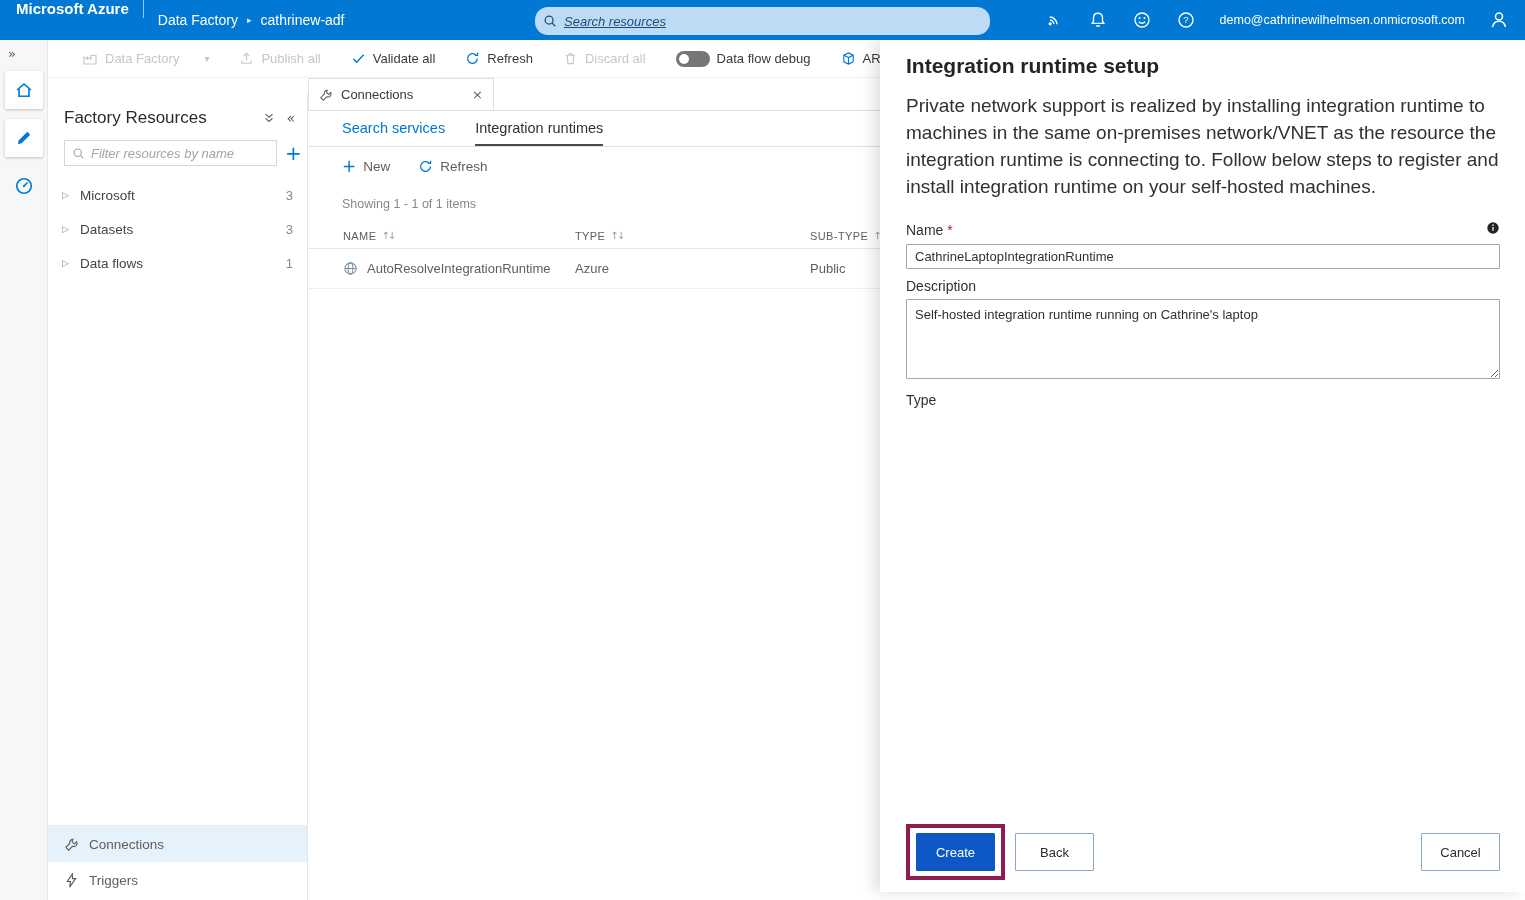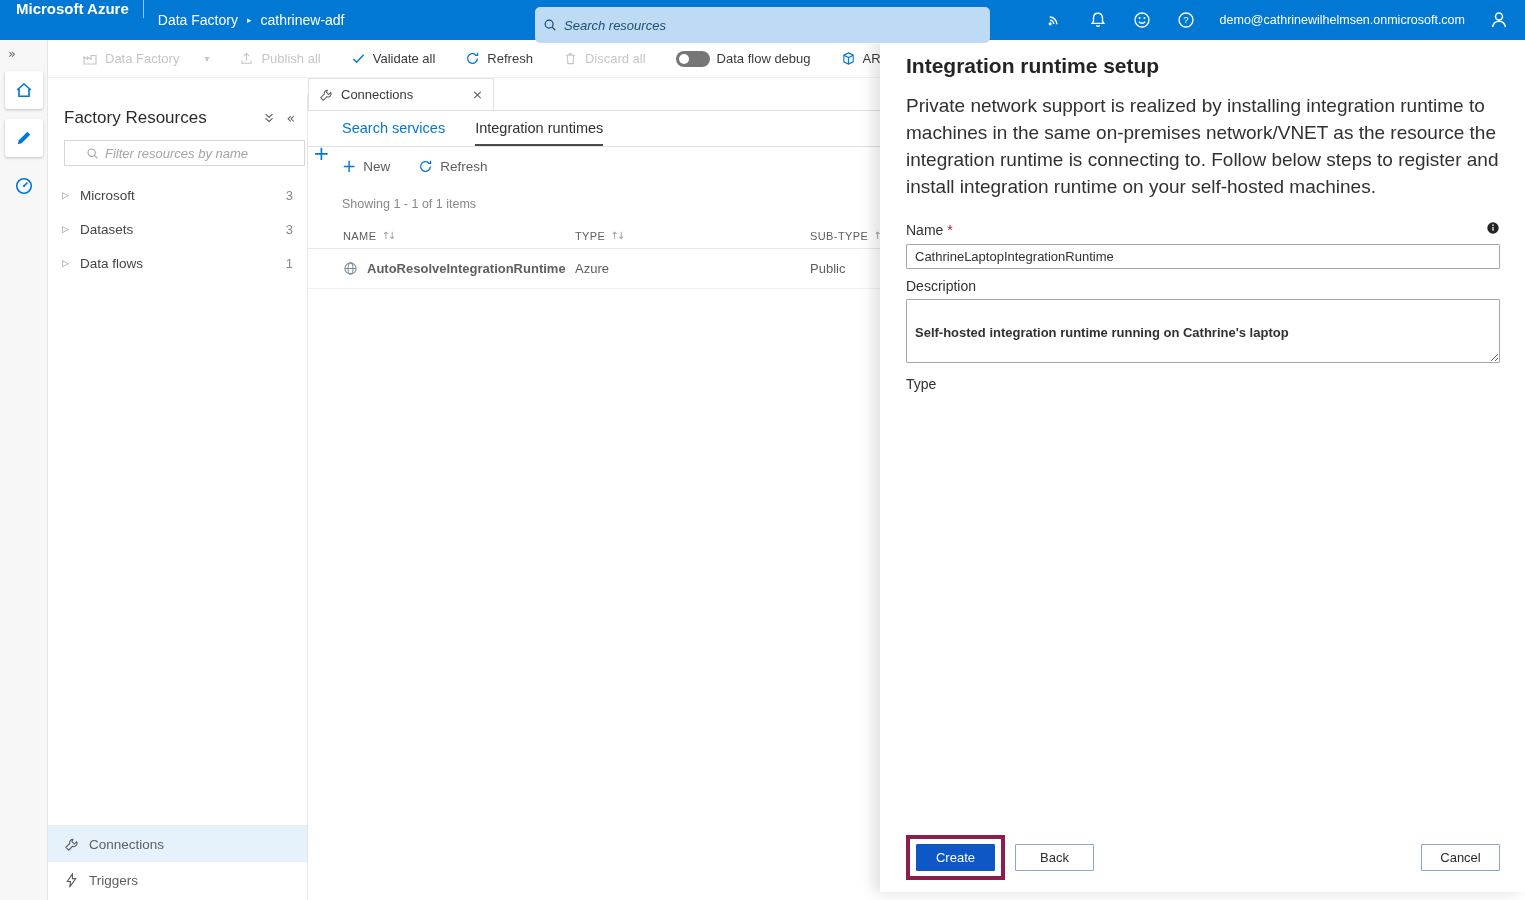--- a/index.html
+++ b/index.html
@@ -7,22 +7,22 @@
   body { font-family:"Liberation Sans", sans-serif; background:#fff; color:#323130; }
   .app { position:relative; width:1525px; height:900px; background:#fff; }
 
   
   .topbar { position:absolute; left:0; top:0; right:0; height:40px; background:#0078d4; color:#fff;
             display:flex; padding:0 16px; z-index:20; }
   .brand { font-size:15px; font-weight:bold; white-space:nowrap; }
   .tb-sep { width:1px; height:18px; background:rgba(255,255,255,.6); margin:0 14px; }
   .crumb { font-size:14px; white-space:nowrap; display:flex; align-items:center; gap:9px; }
   .crumb .caret { font-family:"DejaVu Sans",sans-serif; font-size:9px; opacity:.9; }
-  .searchbox { position:absolute; left:535px; top:7px; width:455px; height:36px; background:#bedbf5;
-               border-radius:5px; display:flex; align-items:center; padding:0 8px; gap:7px; color:#16456e; }
+  .searchbox { position:absolute; left:535px; top:7px; width:455px; height:28px; background:#bedbf5;
+               border-radius:13px; display:flex; align-items:center; padding:0 8px; gap:7px; color:#16456e;text-decoration:underline; }
   .searchbox svg { flex:0 0 auto; }
   .searchbox input { flex:1; border:none; outline:none; background:transparent; font-style:italic;
                      font-size:13px; color:#16456e; font-family:"Liberation Sans",sans-serif; }
   .searchbox input::placeholder { color:#16456e; opacity:.95; }
   .tb-right { margin-left:auto; display:flex; align-items:center; gap:24px; }
   .tb-icon { width:20px; height:20px; display:flex; align-items:center; justify-content:center; cursor:pointer; }
   .tb-email { font-size:12.5px; white-space:nowrap; }
 
   
   .rail { position:absolute; left:0; top:40px; bottom:0; width:48px; background:#f7f7f7;
@@ -44,21 +44,21 @@
   .toggle::after { content:""; position:absolute; left:3px; top:3px; width:10px; height:10px; border-radius:50%; background:#fff; }
 
   
   .resources { position:absolute; left:48px; top:94px; bottom:0; width:260px; background:#fff;
                border-right:1px solid #e6e6e6; display:flex; flex-direction:column; z-index:2;}
   .res-head { display:flex; align-items:center; padding:14px 12px 4px 16px; }
   .res-title { font-size:17px; color:#2b2b2b; }
   .res-head-icons { margin-left:auto; display:flex; align-items:center; gap:10px; color:#605e5c; }
   .res-head-icons .chev-left { font-family:"DejaVu Sans",sans-serif; font-size:14px; cursor:pointer; }
   .filter-row { display:flex; align-items:center; gap:8px; padding:8px 12px 0 16px; }
-  .filter-input { flex:1; height:26px; border:1px solid #d6d6d6; display:flex; align-items:center; gap:6px; padding:0 21px; color:#a19f9d;}
+  .filter-input { flex:1; height:26px; border:1px solid #d6d6d6; display:flex; align-items:center; gap:6px; padding:0 7px; color:#a19f9d;}
   .filter-input input { flex:1; border:none; outline:none; font-style:italic; font-size:13px; color:#605e5c;
                         font-family:"Liberation Sans",sans-serif; background:transparent;}
   .filter-input input::placeholder { color:#a6a4a2; }
   .add-btn { color:#0078d4; font-size:20px; line-height:1; cursor:pointer; font-family:"DejaVu Sans",sans-serif;}
   .tree { margin-top:12px; }
   .tree-item { display:flex; align-items:center; height:34px; padding:0 14px 0 14px; font-size:13.5px; color:#444; cursor:pointer;}
   .tw { width:18px; color:#8a8886; font-size:9px; font-family:"DejaVu Sans",sans-serif;}
   .tree-count { margin-left:auto; color:#8a8886; font-size:13px; }
   .res-bottom { margin-top:auto; border-top:1px solid #ededed; padding-bottom:2px;}
   .res-bottom-item { display:flex; align-items:center; gap:10px; height:36px; padding:0 16px; font-size:13.5px;
@@ -80,39 +80,39 @@
   .action { display:flex; align-items:center; gap:7px; font-size:13.5px; color:#605e5c; cursor:pointer;}
   .action .plus { color:#0078d4; font-size:17px; font-family:"DejaVu Sans",sans-serif; line-height:1;}
   .action svg { color:#0078d4; }
   .showing { margin:12px 0 0 34px; font-size:12.5px; color:#8a8886; }
   .gridhead { margin-top:12px; display:grid; grid-template-columns:232px 235px 1fr; padding-left:35px;
               height:26px; align-items:center; border-bottom:1px solid #e6e6e6; }
   .gh-cell { font-size:11px; letter-spacing:.4px; color:#605e5c; display:flex; align-items:center; gap:5px; cursor:pointer;}
   .sort { font-size:10px; color:#9a9a9a; letter-spacing:-2px; font-family:"DejaVu Sans",sans-serif; }
   .gridrow { display:grid; grid-template-columns:232px 235px 1fr; padding-left:35px; height:40px;
              align-items:center; border-bottom:1px solid #efefef; font-size:13px; color:#605e5c; cursor:pointer;}
-  .gr-name { display:flex; align-items:center; gap:9px;font-weight:bold; }
+  .gr-name { display:flex; align-items:center; gap:9px; }
   .gr-name svg { color:#7a8ca0; flex:0 0 auto; }
 
   
   .panel { position:absolute; left:880px; top:40px; bottom:8px; width:645px; background:#fff; z-index:10;
            box-shadow:-6px 0 14px rgba(0,0,0,.13); padding:14px 25px 0 26px; }
   .panel-title { font-size:21px; font-weight:600; color:#252423; margin-bottom:15px; }
   .panel-intro { font-size:19px; line-height:1.42; color:#323130; margin-bottom:20px; }
   .lblrow { display:flex; align-items:center; margin-bottom:5px; }
   .lbl { font-size:14px; color:#323130; }
   .req { color:#a4262c; margin-left:4px; font-size:14px; }
   .info { margin-left:auto; cursor:pointer; }
   .field { width:100%; height:25px; border:1px solid #a6a6a6; padding:0 8px; font-size:13px; color:#323130;
            font-family:"Liberation Sans",sans-serif; outline:none; background:#fff; border-radius:1px;}
   .field-wrap { margin-bottom:9px; }
-  textarea.field { height:64px; padding:24px 8px; resize:vertical; line-height:1.35;font-weight:bold; }
+  textarea.field { height:80px; padding:6px 8px; resize:vertical; line-height:1.35; }
   .field.disabled { color:#a6a6a6; border-color:#d6d6d6; }
   .panel-footer { position:absolute; left:26px; right:25px; bottom:12px; display:flex; align-items:center; }
-  .btn { height:27px; min-width:79px; font-size:13px; font-family:"Liberation Sans",sans-serif; cursor:pointer;
+  .btn { height:38px; min-width:79px; font-size:13px; font-family:"Liberation Sans",sans-serif; cursor:pointer;
          border-radius:1px; padding:0 12px; }
   .btn-primary { background:#0d57c6; color:#fff; border:1px solid #0d57c6; }
   .btn-secondary { background:#fff; color:#2b2b2b; border:1px solid #8aa7c9; }
   .annotation { border:4px solid #8c1d4f; padding:5px 6px; display:inline-flex; }
   .btn-back { margin-left:10px; }
   .btn-cancel { margin-left:auto; }
 </style>
 </head>
 <body>
 

